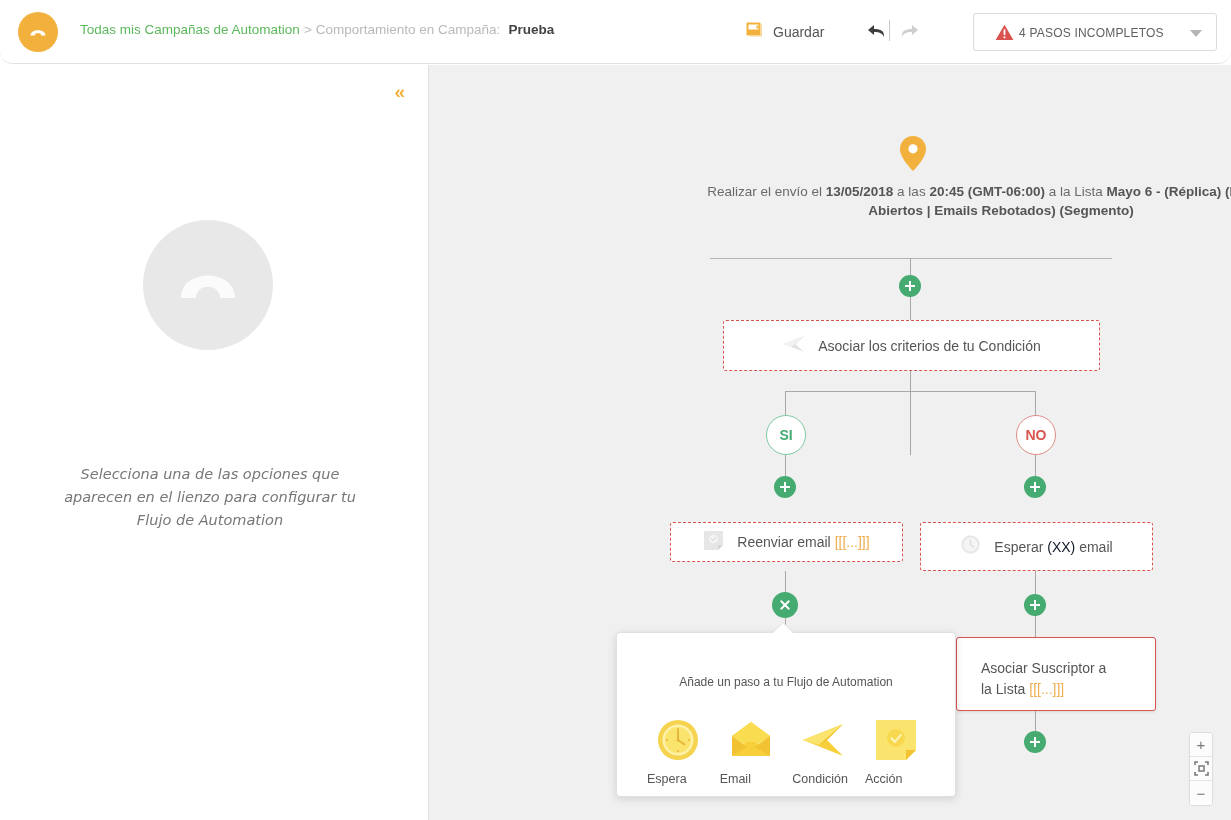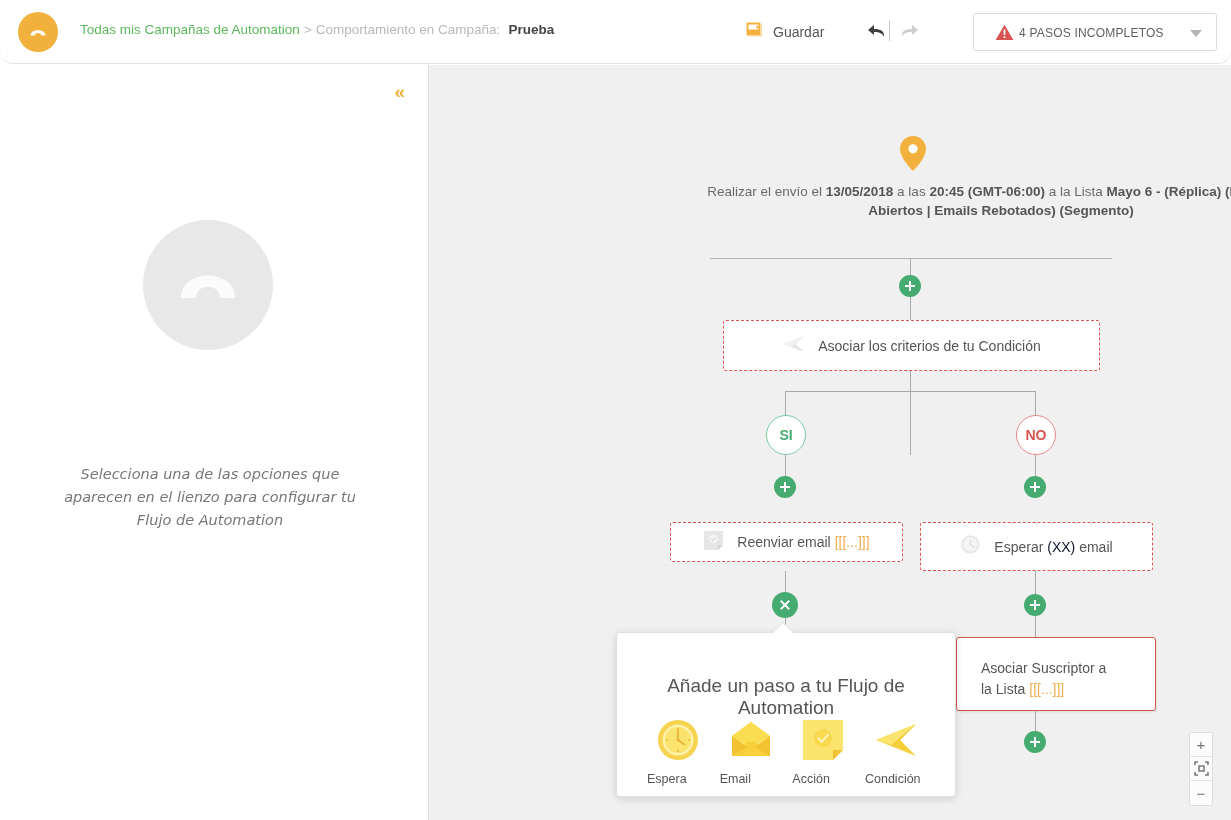--- a/index.html
+++ b/index.html
@@ -200,21 +200,21 @@
   }
   #add-popup .arrow-in {
     position: absolute; left: 156px; top: -10px;
     width: 0; height: 0;
     border-left: 10px solid transparent;
     border-right: 10px solid transparent;
     border-bottom: 10px solid #ffffff;
   }
   #popup-title {
     position: absolute; left: 0; top: 42px; width: 100%;
-    text-align: center; font-size: 19px; color: #555;
+    text-align: center; font-size: 12px; color: #555;
   }
   #popup-options {
     position: absolute; left: 30px; top: 83px;
     width: 280px;
     display: flex; justify-content: space-between;
   }
   .popt {
     width: 62px; text-align: left; cursor: pointer;
   }
   .popt .po-ico { height: 48px; display:flex; align-items:center; justify-content:center; }
@@ -421,41 +421,41 @@
             <path d="M3 36 L18 22 h8 L41 36 Z" fill="#f6cf3a"></path>
             <path d="M3 16 L18 27 L3 36 Z" fill="#f2c233"></path>
             <path d="M41 16 L26 27 L41 36 Z" fill="#f2c233"></path>
           </svg>
         </div>
         <div class="po-lbl">Email</div>
       </div>
 
       <div class="popt">
         <div class="po-ico">
+          <svg width="44" height="38" viewBox="0 0 44 38">
+            <path d="M2 19 L42 3 L26 19 L42 35 Z" fill="#f6cf3a"></path>
+            <path d="M2 19 L42 3 L18 24 Z" fill="#fbe46d"></path>
+            <path d="M18 24 L42 3 L26 19 Z" fill="#efc02f"></path>
+          </svg>
+        </div>
+        <div class="po-lbl">Condición</div>
+      </div>
+
+      <div class="popt">
+        <div class="po-ico">
           <svg width="44" height="44" viewBox="0 0 44 44">
             <path d="M2 2 h40 v30 l-10 10 H2 Z" fill="#fbe46d"></path>
             <path d="M32 42 v-10 h10 Z" fill="#f2c233"></path>
             <circle cx="22" cy="20" r="9" fill="#f7d84e"></circle>
             <path d="M17.5 20.3 l3.4 3.6 l6 -7" stroke="#fdf3b8" stroke-width="2.2" fill="none" stroke-linecap="round" stroke-linejoin="round"></path>
           </svg>
         </div>
         <div class="po-lbl">Acción</div>
       </div>
 
-      <div class="popt">
-        <div class="po-ico">
-          <svg width="44" height="38" viewBox="0 0 44 38">
-            <path d="M2 19 L42 3 L26 19 L42 35 Z" fill="#f6cf3a"></path>
-            <path d="M2 19 L42 3 L18 24 Z" fill="#fbe46d"></path>
-            <path d="M18 24 L42 3 L26 19 Z" fill="#efc02f"></path>
-          </svg>
-        </div>
-        <div class="po-lbl">Condición</div>
-      </div>
-
     </div>
   </div>
 </div>
 
 <div id="zoom-controls">
   <div class="zbtn">+</div>
   <div class="zbtn">
     <svg width="15" height="15" viewBox="0 0 15 15">
       <path d="M1 4 V1 H4 M11 1 H14 V4 M14 11 V14 H11 M4 14 H1 V11" stroke="#7a7a7a" stroke-width="1.6" fill="none"></path>
       <rect x="5" y="5" width="5" height="5" stroke="#7a7a7a" stroke-width="1.5" fill="none"></rect>

